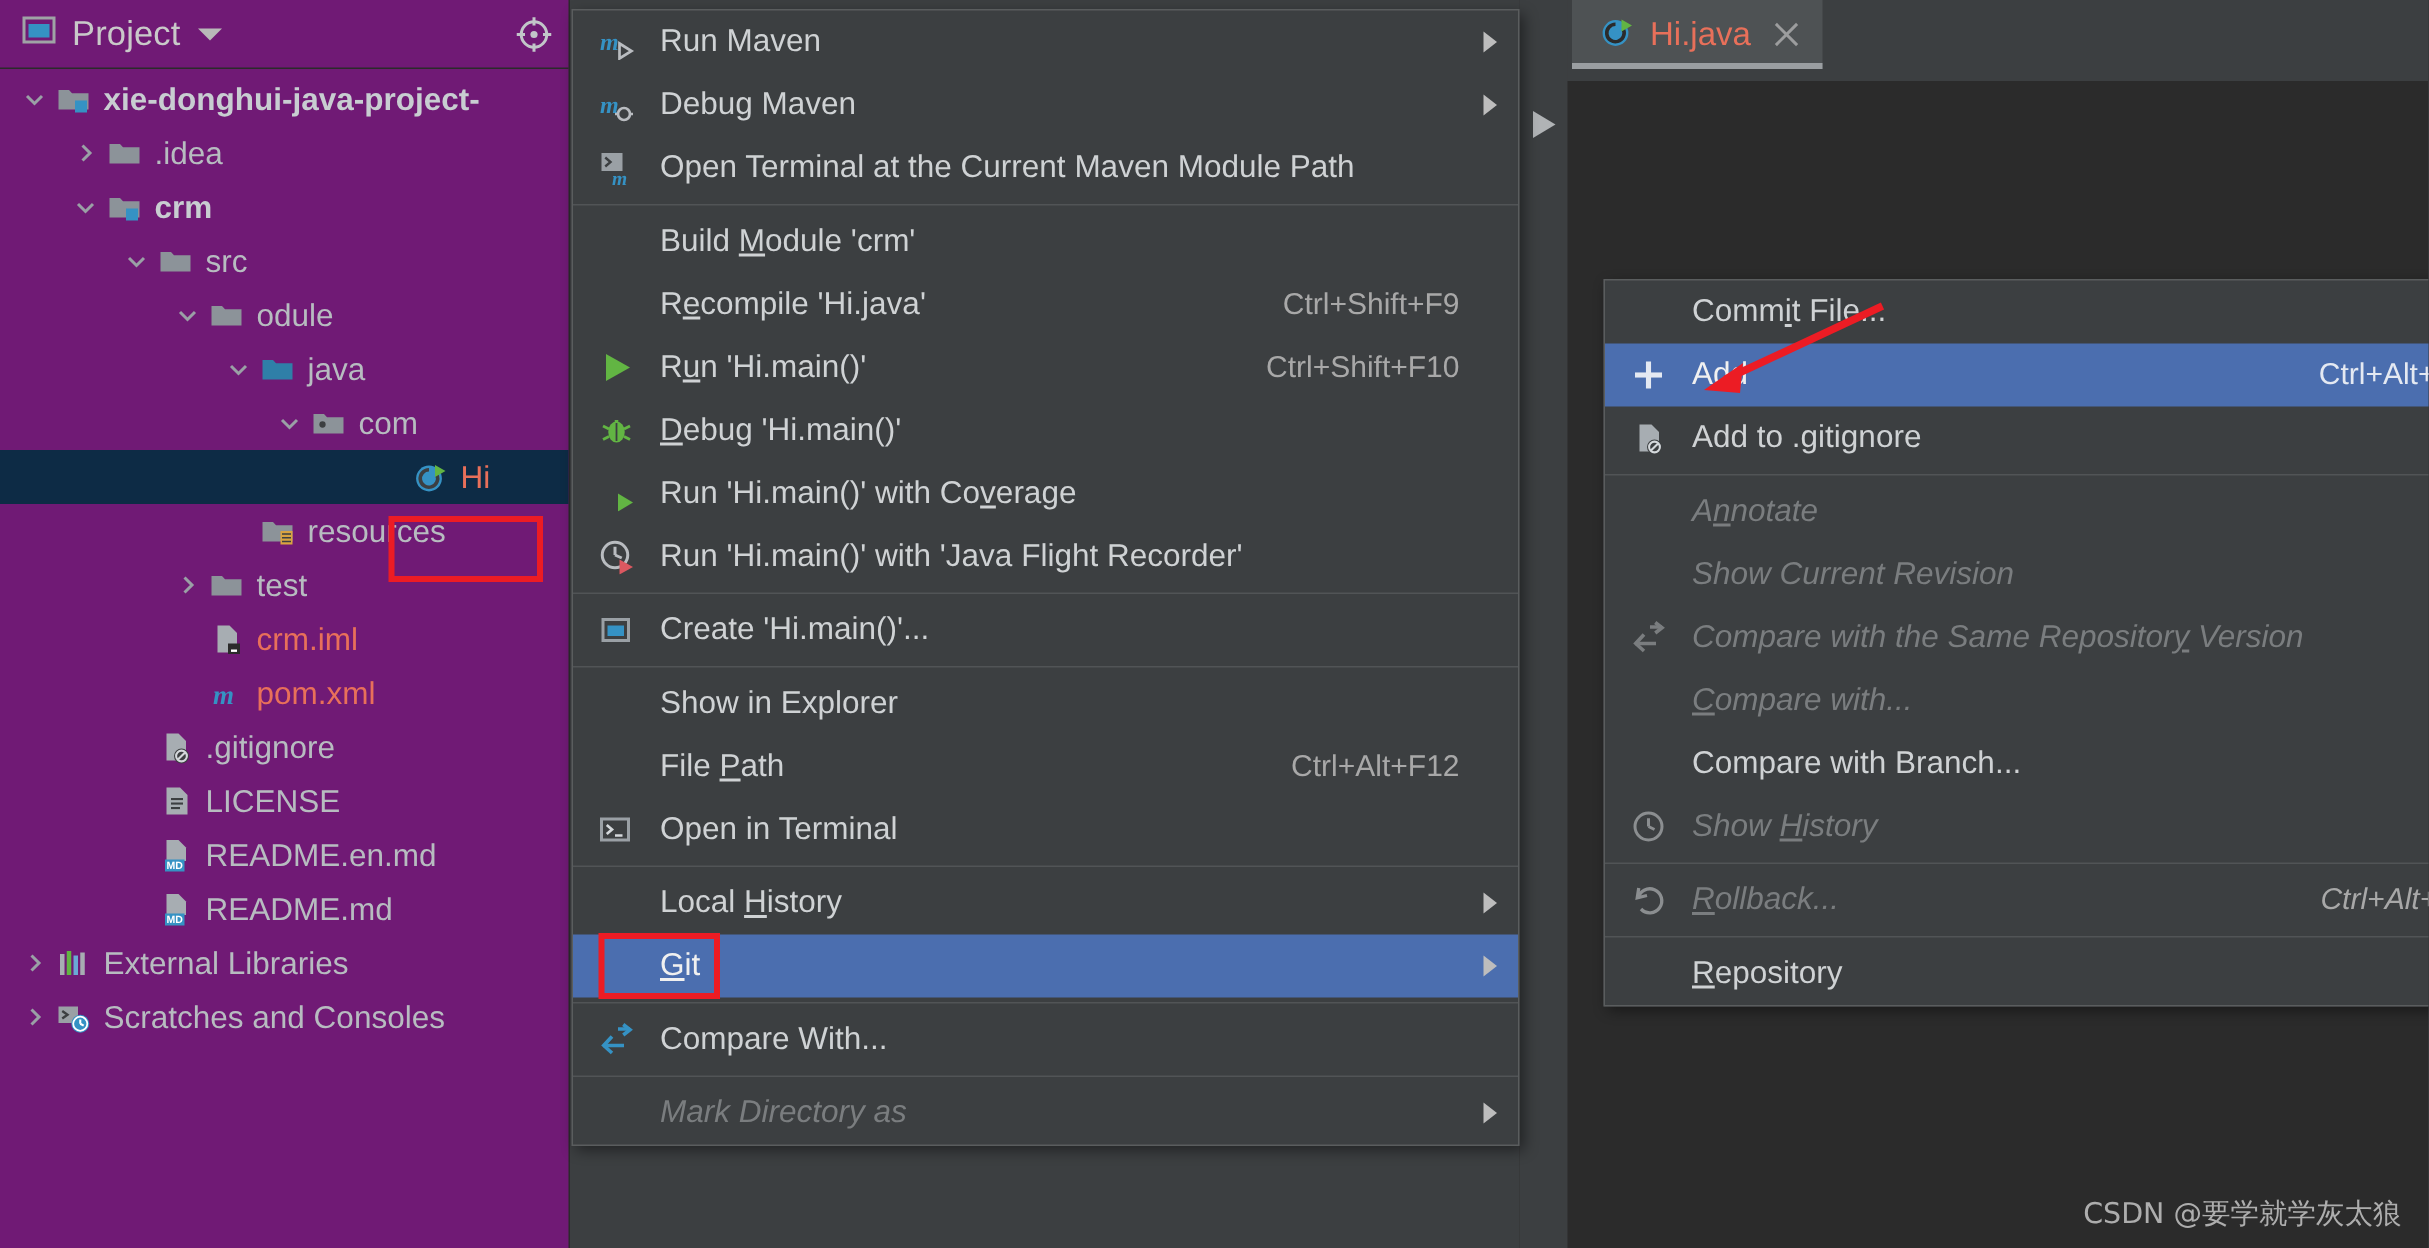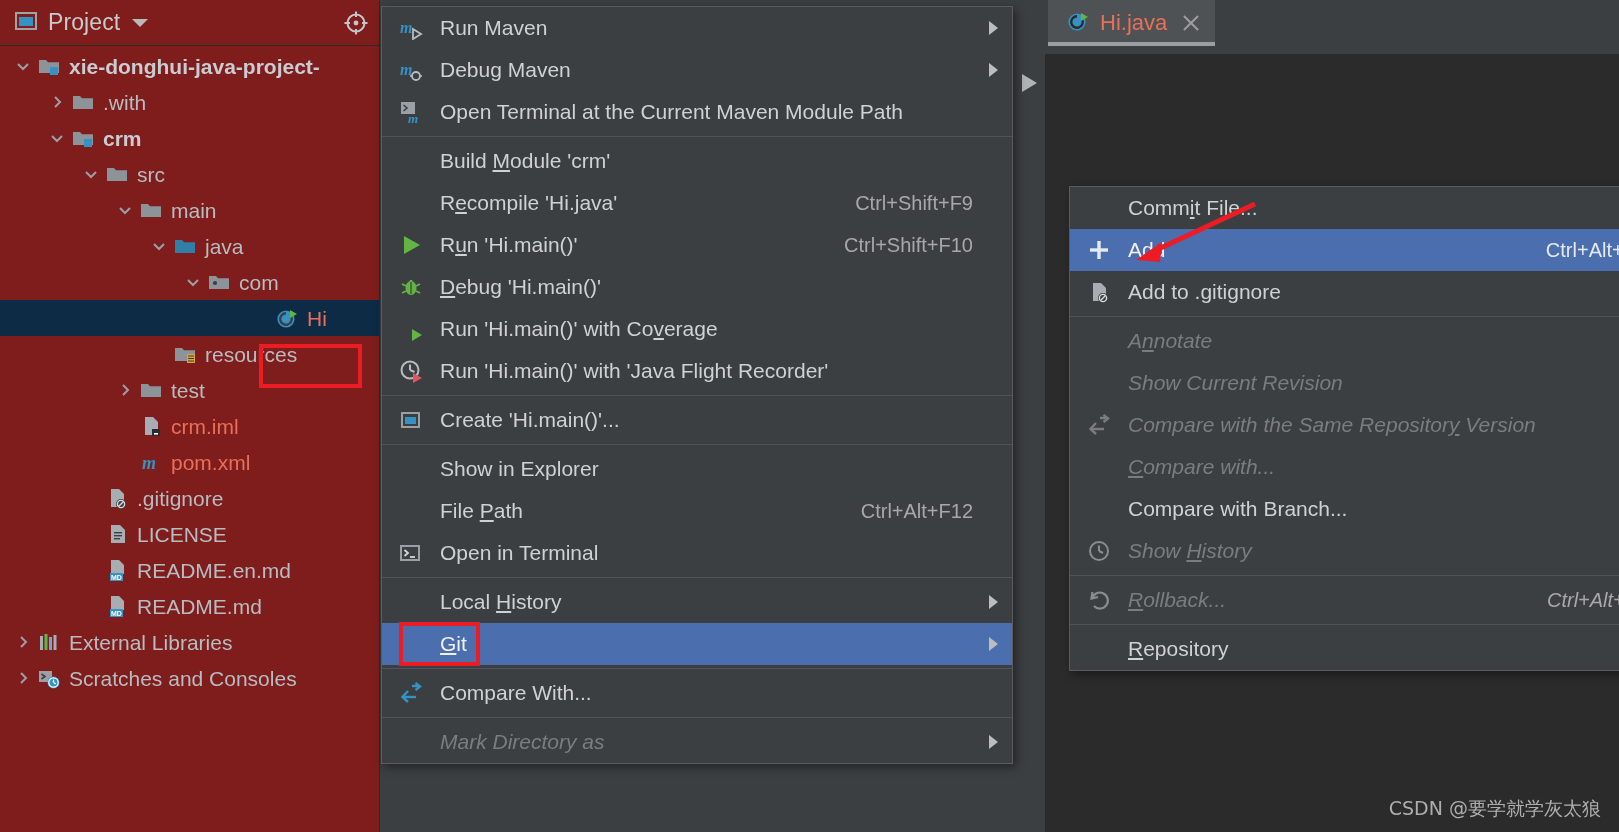--- a/index.html
+++ b/index.html
@@ -15,21 +15,21 @@
     color: #bbbbbb;
     position: relative;
     -webkit-font-smoothing: antialiased;
   }
 
   
   #project-panel {
     position: absolute;
     left: 0; top: 0;
     width: 380px; height: 832px;
-    background: #7f1d1d;
+    background: #701a75;
     border-right: 1px solid #2b2b2b;
     box-sizing: border-box;
   }
   #project-header {
     height: 46px;
     display: flex;
     align-items: center;
     padding: 0 10px 0 14px;
     border-bottom: 1px solid #2b2b2b;
     box-sizing: border-box;
@@ -253,21 +253,21 @@
         <span class="arrow">
           <svg width="16" height="16" viewBox="0 0 16 16">
             <polyline points="6,3 11,8 6,13" fill="none" stroke="#9aa0a6" stroke-width="2"></polyline>
           </svg>
         </span>
         <span class="ic">
           <svg width="24" height="24" viewBox="0 0 24 24">
             <path d="M2 6h7l2 2.2h11V19H2z" fill="#8c9399"></path>
           </svg>
         </span>
-        <span class="lbl">.with</span>
+        <span class="lbl">.idea</span>
       </div>
       <div class="row">
         <span style="display:inline-block;width:44px"></span>
         <span class="arrow">
           <svg width="16" height="16" viewBox="0 0 16 16">
             <polyline points="3,6 8,11 13,6" fill="none" stroke="#9aa0a6" stroke-width="2"></polyline>
           </svg>
         </span>
         <span class="ic">
           <svg width="24" height="24" viewBox="0 0 24 24">
@@ -296,21 +296,21 @@
         <span class="arrow">
           <svg width="16" height="16" viewBox="0 0 16 16">
             <polyline points="3,6 8,11 13,6" fill="none" stroke="#9aa0a6" stroke-width="2"></polyline>
           </svg>
         </span>
         <span class="ic">
           <svg width="24" height="24" viewBox="0 0 24 24">
             <path d="M2 6h7l2 2.2h11V19H2z" fill="#8c9399"></path>
           </svg>
         </span>
-        <span class="lbl">main</span>
+        <span class="lbl">odule</span>
       </div>
       <div class="row">
         <span style="display:inline-block;width:146px"></span>
         <span class="arrow">
           <svg width="16" height="16" viewBox="0 0 16 16">
             <polyline points="3,6 8,11 13,6" fill="none" stroke="#9aa0a6" stroke-width="2"></polyline>
           </svg>
         </span>
         <span class="ic">
           <svg width="24" height="24" viewBox="0 0 24 24">

